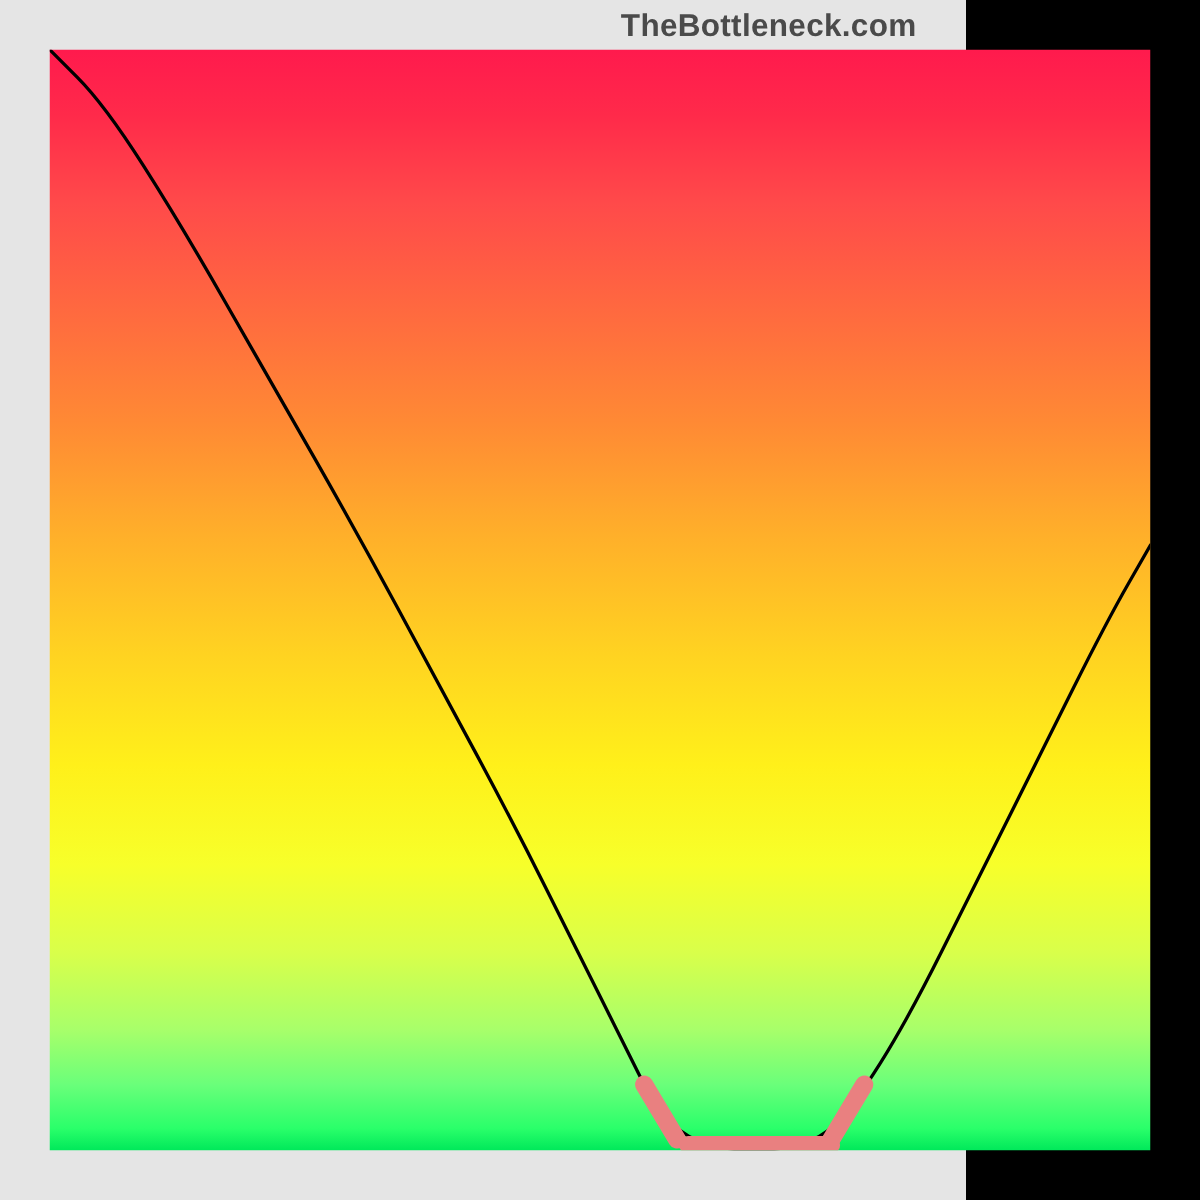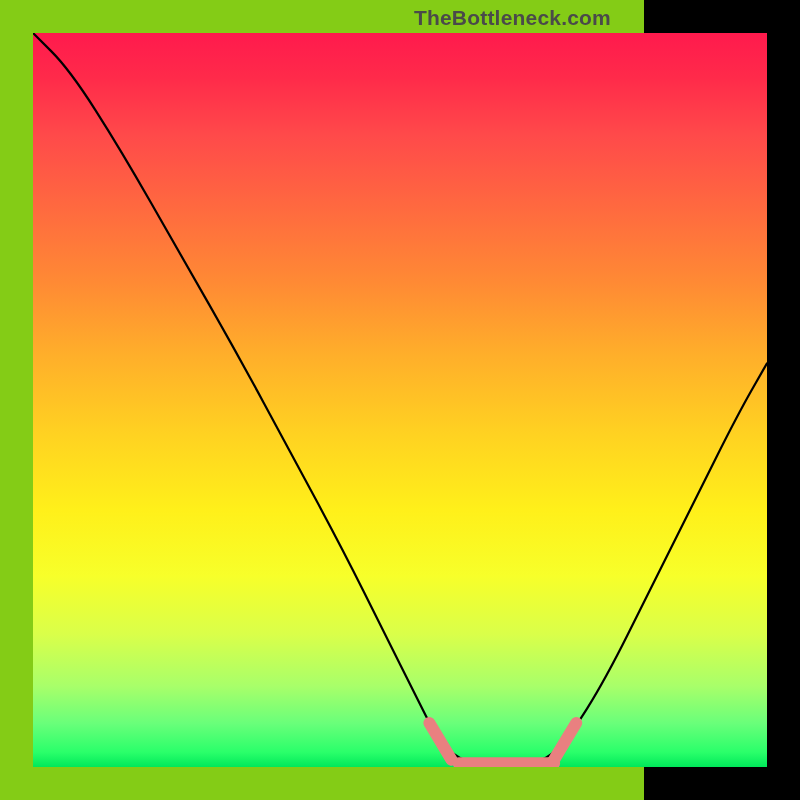--- a/index.html
+++ b/index.html
@@ -2,21 +2,21 @@
 <html><head>
 <meta charset="utf-8">
 <style>
   * { margin: 0; padding: 0; box-sizing: border-box; }
   html, body { width: 800px; height: 800px; overflow: hidden; }
   body { background: #000; font-family: Arial, Helvetica, sans-serif; }
   .stage {
     position: relative;
     width: 644px;
     height: 800px;
-    background: #84cc16;
+    background: #e5e5e5;
   }
   .plot {
     position: absolute;
     left: 33px;
     top: 33px;
     width: 734px;
     height: 734px;
     overflow: hidden;
   }
   .gradient {

